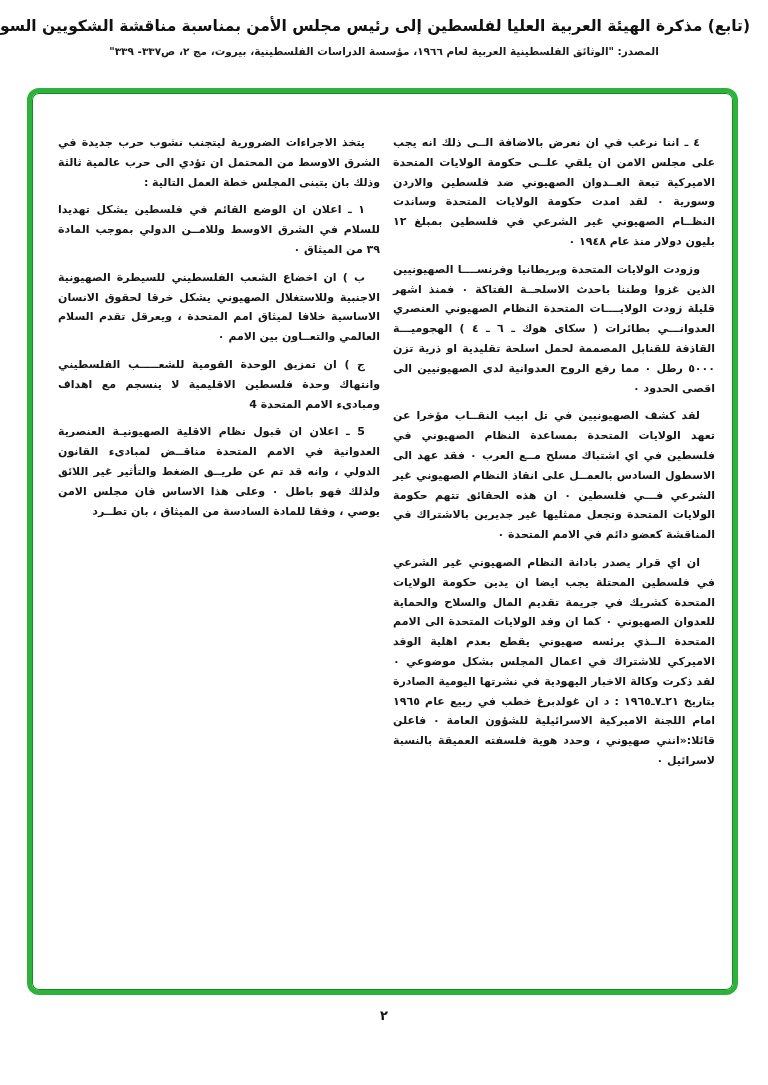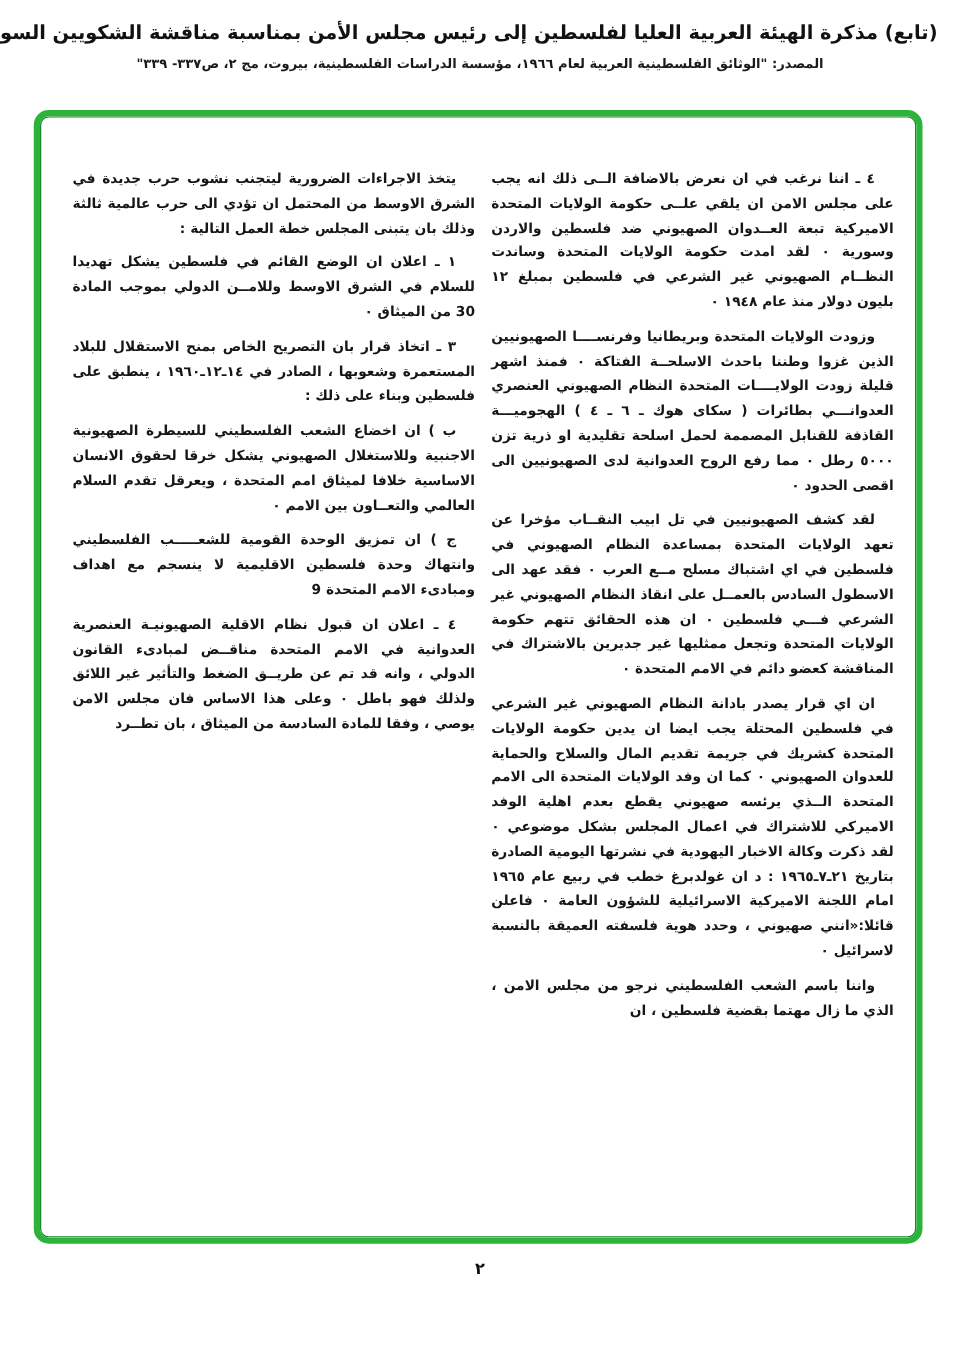--- a/index.html
+++ b/index.html
@@ -87,26 +87,24 @@
   <div class="doc-source">المصدر: "الوثائق الفلسطينية العربية لعام ١٩٦٦، مؤسسة الدراسات الفلسطينية، بيروت، مج ٢، ص٣٣٧- ٣٣٩"</div>
 </div>
 
 <div class="green-frame" style="border-color: rgb(45, 179, 60);">
   <div class="columns">
     <div class="col">
         <p class="para">٤ ـ اننا نرغب في ان نعرض بالاضافة الــى ذلك انه يجب على مجلس الامن ان يلقي علــى حكومة الولايات المتحدة الاميركية تبعة العــدوان الصهيوني ضد فلسطين والاردن وسورية ٠ لقد امدت حكومة الولايات المتحدة وساندت النظــام الصهيوني غير الشرعي في فلسطين بمبلغ ١٢ بليون دولار منذ عام ١٩٤٨ ٠</p>
         <p class="para">وزودت الولايات المتحدة وبريطانيا وفرنســــا الصهيونيين الذين غزوا وطننا باحدث الاسلحــة الفتاكة ٠ فمنذ اشهر قليلة زودت الولايــــات المتحدة النظام الصهيوني العنصري العدوانـــي بطائرات ( سكاى هوك ـ ٦ ـ ٤ ) الهجوميـــة القاذفة للقنابل المصممة لحمل اسلحة تقليدية او ذرية تزن ٥٠٠٠ رطل ٠ مما رفع الروح العدوانية لدى الصهيونيين الى اقصى الحدود ٠</p>
         <p class="para">لقد كشف الصهيونيين في تل ابيب النقــاب مؤخرا عن تعهد الولايات المتحدة بمساعدة النظام الصهيوني في فلسطين في اي اشتباك مسلح مــع العرب ٠ فقد عهد الى الاسطول السادس بالعمــل على انقاذ النظام الصهيوني غير الشرعي فـــي فلسطين ٠ ان هذه الحقائق تتهم حكومة الولايات المتحدة وتجعل ممثليها غير جديرين بالاشتراك في المناقشة كعضو دائم في الامم المتحدة ٠</p>
         <p class="para">ان اي قرار يصدر بادانة النظام الصهيوني غير الشرعي في فلسطين المحتلة يجب ايضا ان يدين حكومة الولايات المتحدة كشريك في جريمة تقديم المال والسلاح والحماية للعدوان الصهيوني ٠ كما ان وفد الولايات المتحدة الى الامم المتحدة الــذي يرئسه صهيوني يقطع بعدم اهلية الوفد الاميركي للاشتراك في اعمال المجلس بشكل موضوعي ٠ لقد ذكرت وكالة الاخبار اليهودية في نشرتها اليومية الصادرة بتاريخ ٢١ـ٧ـ١٩٦٥ : د ان غولدبرغ خطب في ربيع عام ١٩٦٥ امام اللجنة الاميركية الاسرائيلية للشؤون العامة ٠ فاعلن قائلا:«انني صهيوني ، وحدد هوية فلسفته العميقة بالنسبة لاسرائيل ٠</p>
-        <p class="para">واننا باسم الشعب الفلسطيني نرجو من مجلس الامن ، الذي ما زال مهتما بقضية فلسطين ، ان</p>
       </div>
     <div class="col">
         <p class="para">يتخذ الاجراءات الضرورية ليتجنب نشوب حرب جديدة في الشرق الاوسط من المحتمل ان تؤدي الى حرب عالمية ثالثة وذلك بان يتبنى المجلس خطة العمل التالية :</p>
-        <p class="para">١ ـ اعلان ان الوضع القائم في فلسطين يشكل تهديدا للسلام في الشرق الاوسط وللامــن الدولي بموجب المادة 30 من الميثاق ٠</p>
-        <p class="para">٣ ـ اتخاذ قرار بان التصريح الخاص بمنح الاستقلال للبلاد المستعمرة وشعوبها ، الصادر في ١٤ـ١٢ـ١٩٦٠ ، ينطبق على فلسطين وبناء على ذلك :</p>
+        <p class="para">١ ـ اعلان ان الوضع القائم في فلسطين يشكل تهديدا للسلام في الشرق الاوسط وللامــن الدولي بموجب المادة ٣٩ من الميثاق ٠</p>
         <p class="para">ب ) ان اخضاع الشعب الفلسطيني للسيطرة الصهيونية الاجنبية وللاستغلال الصهيوني يشكل خرقا لحقوق الانسان الاساسية خلافا لميثاق امم المتحدة ، ويعرقل تقدم السلام العالمي والتعــاون بين الامم ٠</p>
-        <p class="para">ج ) ان تمزيق الوحدة القومية للشعـــــب الفلسطيني وانتهاك وحدة فلسطين الاقليمية لا ينسجم مع اهداف ومبادىء الامم المتحدة 9</p>
-        <p class="para">٤ ـ اعلان ان قبول نظام الاقلية الصهيونيـة العنصرية العدوانية في الامم المتحدة مناقــض لمبادىء القانون الدولي ، وانه قد تم عن طريــق الضغط والتأثير غير اللائق ولذلك فهو باطل ٠ وعلى هذا الاساس فان مجلس الامن يوصي ، وفقا للمادة السادسة من الميثاق ، بان تطــرد</p>
+        <p class="para">ج ) ان تمزيق الوحدة القومية للشعـــــب الفلسطيني وانتهاك وحدة فلسطين الاقليمية لا ينسجم مع اهداف ومبادىء الامم المتحدة 4</p>
+        <p class="para">5 ـ اعلان ان قبول نظام الاقلية الصهيونيـة العنصرية العدوانية في الامم المتحدة مناقــض لمبادىء القانون الدولي ، وانه قد تم عن طريــق الضغط والتأثير غير اللائق ولذلك فهو باطل ٠ وعلى هذا الاساس فان مجلس الامن يوصي ، وفقا للمادة السادسة من الميثاق ، بان تطــرد</p>
       </div>
   </div>
 </div>
 
 <div class="page-number">٢</div>
 
 </body></html>

